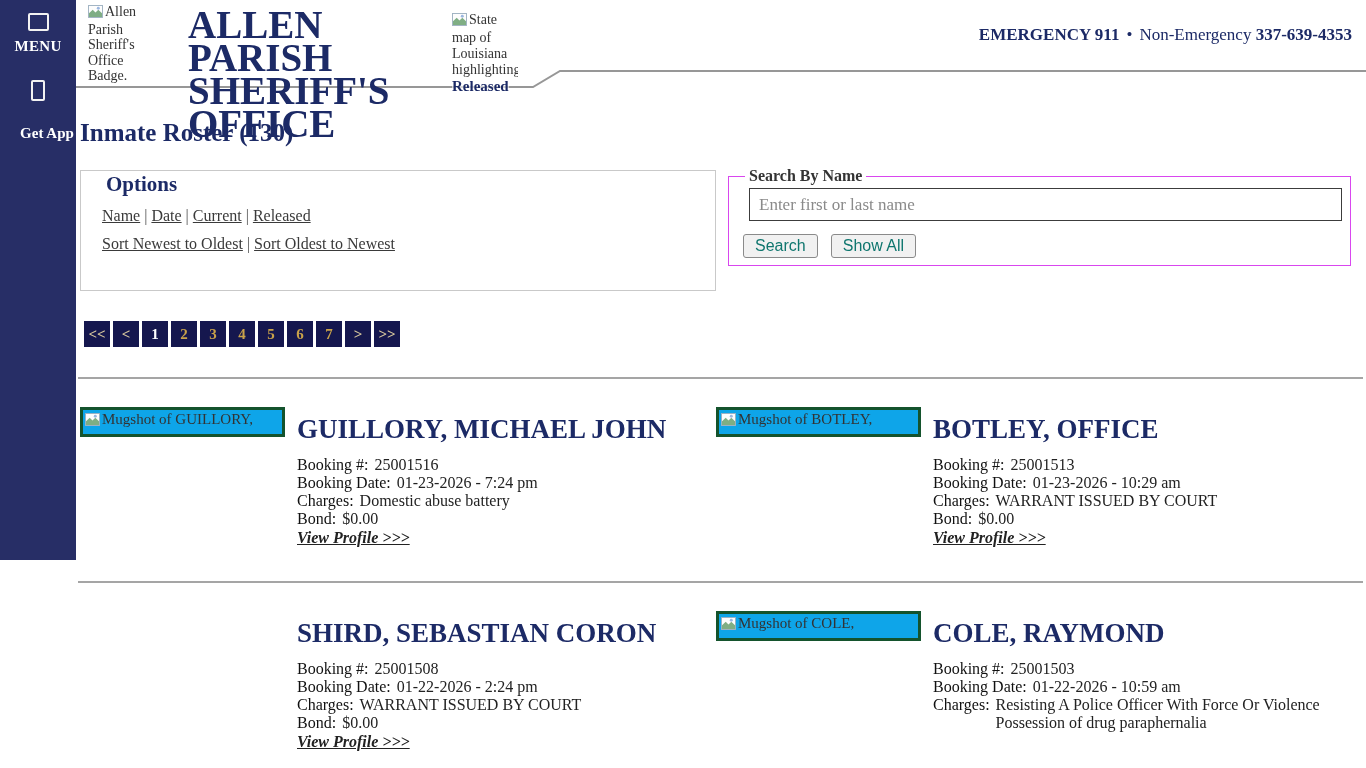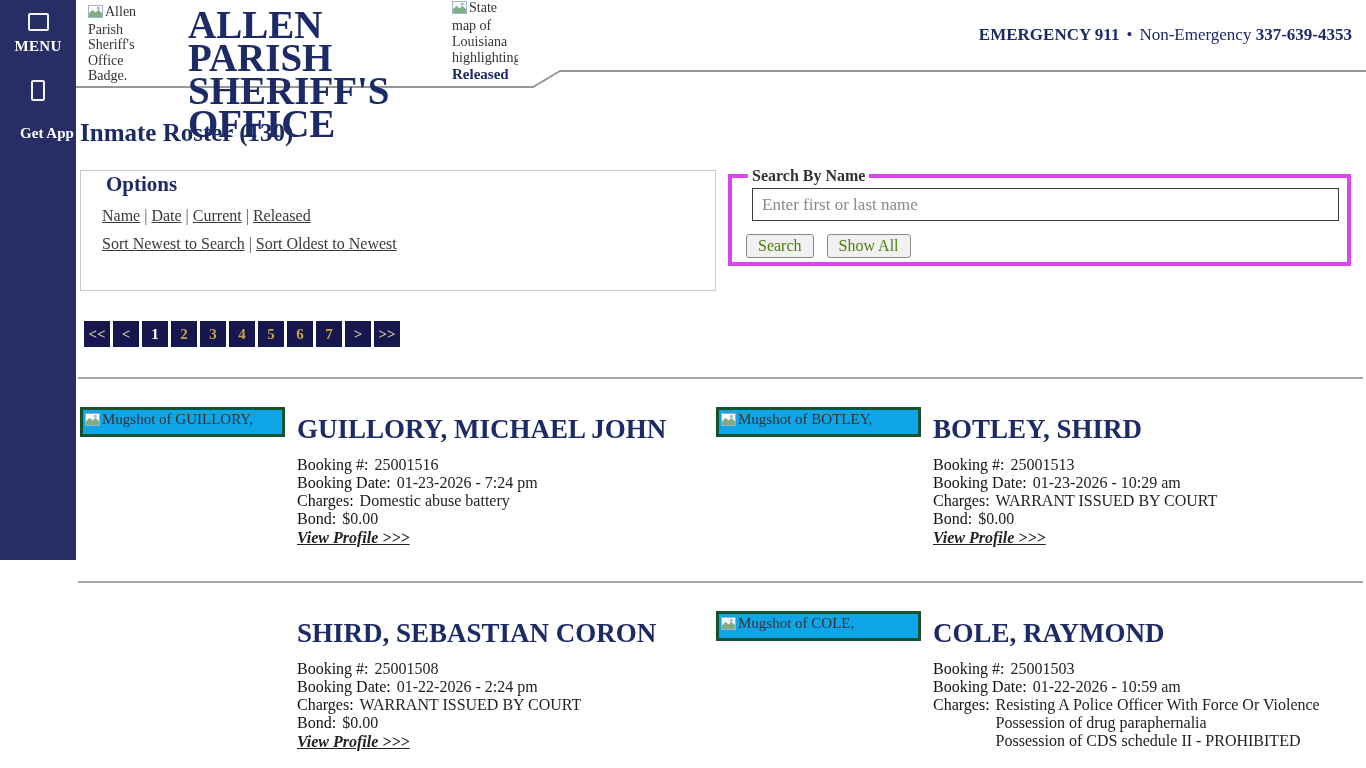--- a/index.html
+++ b/index.html
@@ -22,44 +22,44 @@
   
   .header { position: absolute; left: 76px; top: 0; width: 1290px; height: 92px; background: #fff; }
   .swoosh { position: absolute; left: 0; top: 0; width: 1290px; height: 92px; }
   .img-placeholder { color: #333; }
   .broken-icon { display: inline-block; vertical-align: -2px; margin-right: 2px; }
   .badge-ph { position: absolute; left: 12px; top: 4px; width: 58px; font-size: 14px; line-height: 15.5px; }
   .org-title {
     position: absolute; left: 112px; top: 8px; width: 260px; text-align: left;
     font-size: 39px; line-height: 33px; font-weight: bold; color: #1c2a66;
   }
-  .map-ph { position: absolute; left: 376px; top: 0; width: 66px; height: 82px; overflow: hidden; font-size: 14px; line-height: 16px; }
+  .map-ph { position: absolute; left: 376px; top: 12px; width: 66px; height: 82px; overflow: hidden; font-size: 14px; line-height: 16px; }
   .map-caption { position: absolute; left: 0px; bottom: 0px; font-weight: bold; font-size: 15px; color: #1c2a66; background: rgba(255,255,255,0.6); }
   .emergency-line { position: absolute; right: 14px; top: 25px; font-size: 17px; color: #1c2a66; white-space: nowrap; }
   .emergency-line .b { font-weight: bold; }
   .emergency-line .dot { margin: 0 7px; }
   
   .page-title { position: absolute; left: 80px; top: 119px; font-size: 25px; font-weight: bold; color: #1c2a66; }
   
   .options-box { position: absolute; left: 80px; top: 170px; width: 636px; height: 121px; border: 1px solid #c9c9c9; background: #fff; }
   .options-title { margin: 1px 0 0 25px; font-size: 21px; font-weight: bold; color: #1c2a66; }
   .link-row { margin: 10px 0 0 21px; font-size: 16px; color: #444; }
   .link-row a { color: #3a3a3a; text-decoration: underline; cursor: pointer; }
   .link-row .sep { margin: 0 4px; text-decoration: none; color: #555; }
   
-  .search-fs { position: absolute; left: 728px; top: 167px; width: 623px; height: 99px; border: 4px solid #d946ef; padding: 0 14px; }
+  .search-fs { position: absolute; left: 728px; top: 167px; width: 623px; height: 99px; border: 1px solid #d946ef; padding: 0 14px; }
   .search-fs legend { font-size: 16px; font-weight: bold; color: #333; padding: 0 4px; margin-left: 2px; }
   .search-input {
     width: 100%; height: 33px; border: 1px solid #3c3c3c; margin-top: 3px;
     font-family: "Liberation Serif", serif; font-size: 17px; padding: 0 9px; color: #222; margin-left: 6px;
   }
   .search-input::placeholder { color: #8a8a8a; opacity: 1; }
   .btn-row { margin-top: 13px; }
   .btn {
-    font-family: Liberation Serif, serif; font-size: 16px; color: #4d7c0f;
+    font-family: Liberation Sans, sans-serif; font-size: 16px; color: #0f766e;
     background: #f1f1f1; border: 1px solid #8a8a8a; border-radius: 3px;
     padding: 2px 11px; margin-right: 9px; cursor: pointer;
   }
   
   .pagination { position: absolute; left: 84px; top: 321px; display: flex; gap: 3px; }
   .page-btn {
     width: 26px; height: 26px; background: #15174e; color: #c9a24a;
     display: flex; align-items: center; justify-content: center;
     font-size: 15px; font-weight: bold; cursor: pointer;
   }
@@ -135,21 +135,21 @@
 </div>
 
 <div class="page-title">Inmate Roster (130)</div>
 
 <div class="options-box">
   <div class="options-title">Options</div>
   <div class="link-row">
     <a>Name</a><span class="sep">|</span><a>Date</a><span class="sep">|</span><a>Current</a><span class="sep">|</span><a>Released</a>
   </div>
   <div class="link-row">
-    <a>Sort Newest to Search</a><span class="sep">|</span><a>Sort Oldest to Newest</a>
+    <a>Sort Newest to Oldest</a><span class="sep">|</span><a>Sort Oldest to Newest</a>
   </div>
 </div>
 
 <fieldset class="search-fs">
   <legend>Search By Name</legend>
   <input class="search-input" type="text" placeholder="Enter first or last name" style="">
   <div class="btn-row">
     <button class="btn">Search</button>
     <button class="btn">Show All</button>
   </div>
@@ -208,21 +208,21 @@
 
 <div class="card card-1">
   <div class="mugshot img-placeholder">
     <span class="broken-icon"><svg width="15" height="13" viewBox="0 0 16 14">
           <rect x="0.5" y="0.5" width="15" height="13" fill="#fdfdfd" stroke="#9db0c0"></rect>
           <path d="M1 9 L5 5 L8 8 L11 5 L15 9 L15 13 L1 13 Z" fill="#7fae84"></path>
           <circle cx="11" cy="3.5" r="1.6" fill="#9cb7e0"></circle>
         </svg></span><span>Mugshot of BOTLEY, RODNEY</span>
   </div>
   <div class="card-body">
-    <div class="inmate-name">BOTLEY, SHIRD</div>
+    <div class="inmate-name">BOTLEY, OFFICE</div>
     <div class="details">
       <div class="detail">
           <span class="lbl">Booking #:</span>
           <span>25001513</span>
         </div>
       <div class="detail">
           <span class="lbl">Booking Date:</span>
           <span>01-23-2026 - 10:29 am</span>
         </div>
       <div class="detail">
@@ -284,18 +284,17 @@
         </div>
       <div class="detail">
           <span class="lbl">Booking Date:</span>
           <span>01-22-2026 - 10:59 am</span>
         </div>
       <div class="detail">
           <span class="lbl">Charges:</span>
           <span class="charges-list">
             <div>Resisting A Police Officer With Force Or Violence</div>
             <div>Possession of drug paraphernalia</div>
-            <div>Possession of CDS schedule II - PROHIBITED</div>
           </span>
         </div>
     </div>
   </div>
 </div>
 
 </body></html>

